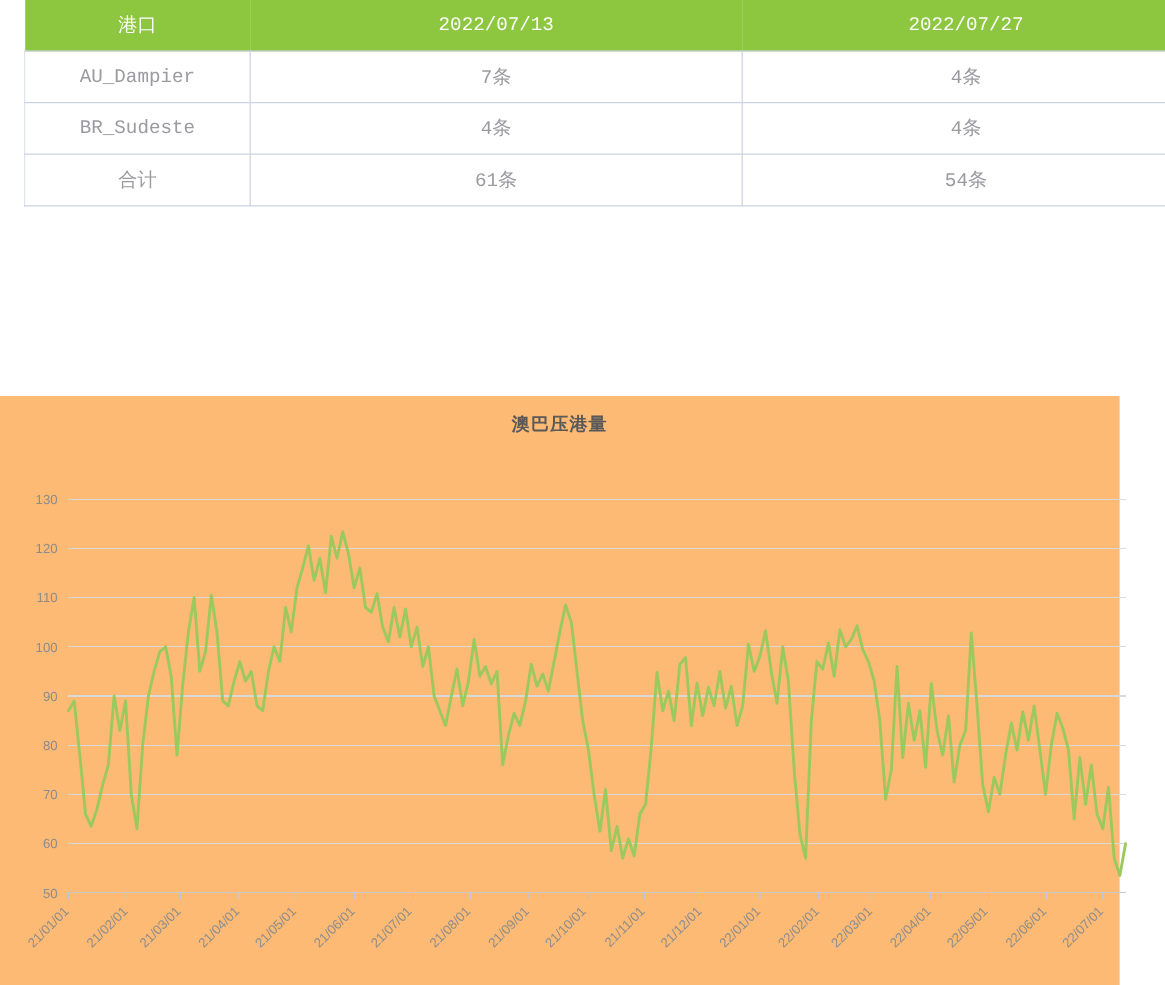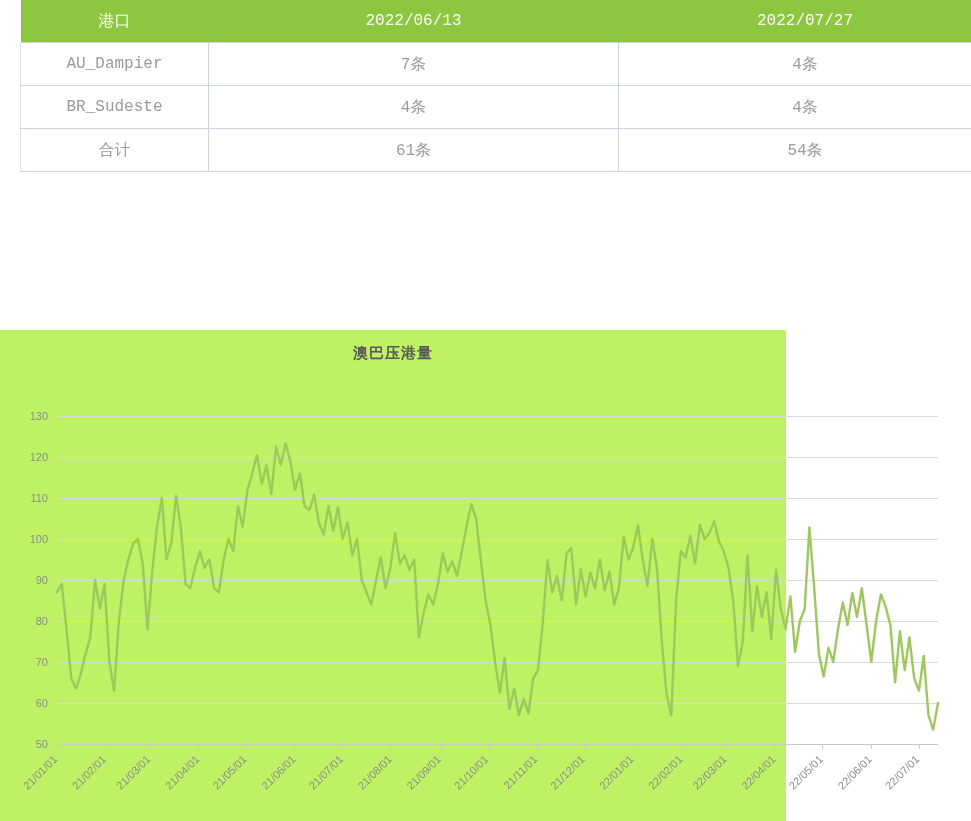--- a/index.html
+++ b/index.html
@@ -12,38 +12,38 @@
   .port-table col.c2{width:410px;}
   .port-table col.c3{width:373px;}
   .port-table th{background:#8dc63f;color:#fdfdfd;font-weight:normal;
     height:40px;font-size:16px;text-align:center;border:none;}
   .port-table td{height:40px;text-align:center;color:#9a9aa0;font-size:16px;
     border:1px solid #c9d3e2;background:#ffffff;}
   .port-table tr td:first-child{border-left:1px solid #dde4ee;}
   .port-table tr td:last-child{border-right:1px solid #dde4ee;}
 
   
-  .chart-section{position:absolute;left:0;top:330px;width:786px;height:491px;background:#bef264;}
+  .chart-section{position:absolute;left:0;top:330px;width:933px;height:491px;background:#fdba74;}
   .chart-title{position:absolute;left:0;top:14px;width:100%;text-align:center;
     font-size:15px;font-weight:bold;color:#595959;letter-spacing:1px;}
   .chart-svg{position:absolute;left:0;top:0;}
 </style>
 </head>
 <body>
 
 <table class="port-table">
   <colgroup>
       <col class="c1">
       <col class="c2">
       <col class="c3">
     </colgroup>
   <thead>
     <tr>
       <th>港口</th>
-      <th>2022/06/13</th>
+      <th>2022/07/13</th>
       <th>2022/07/27</th>
     </tr>
   </thead>
   <tbody>
       <tr>
         <td>AU_Dampier</td>
         <td>7条</td>
         <td>4条</td>
       </tr>
       <tr>

